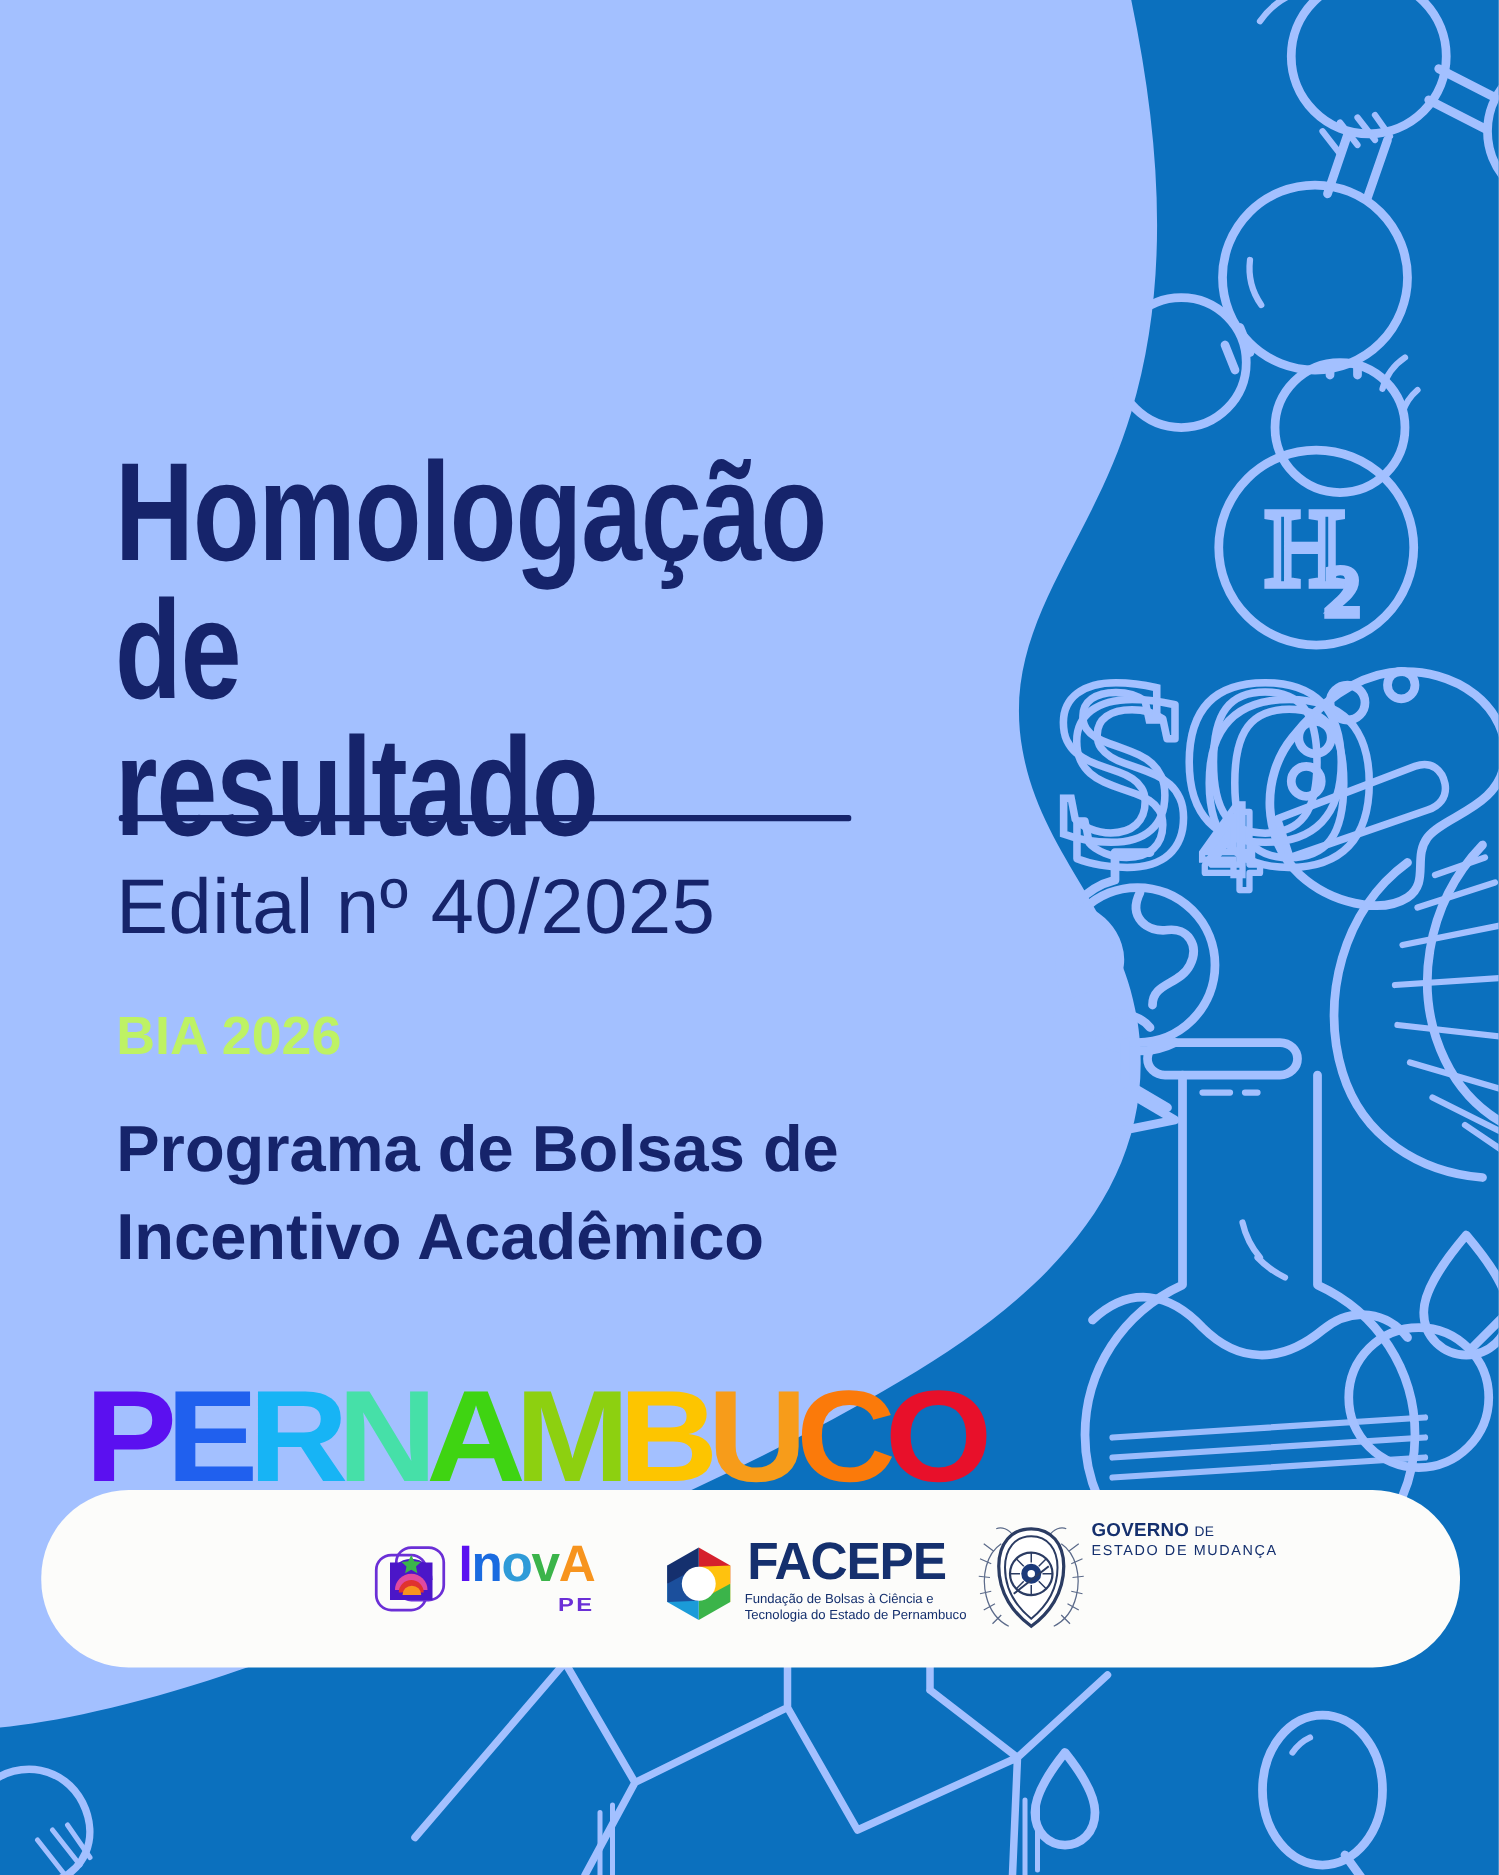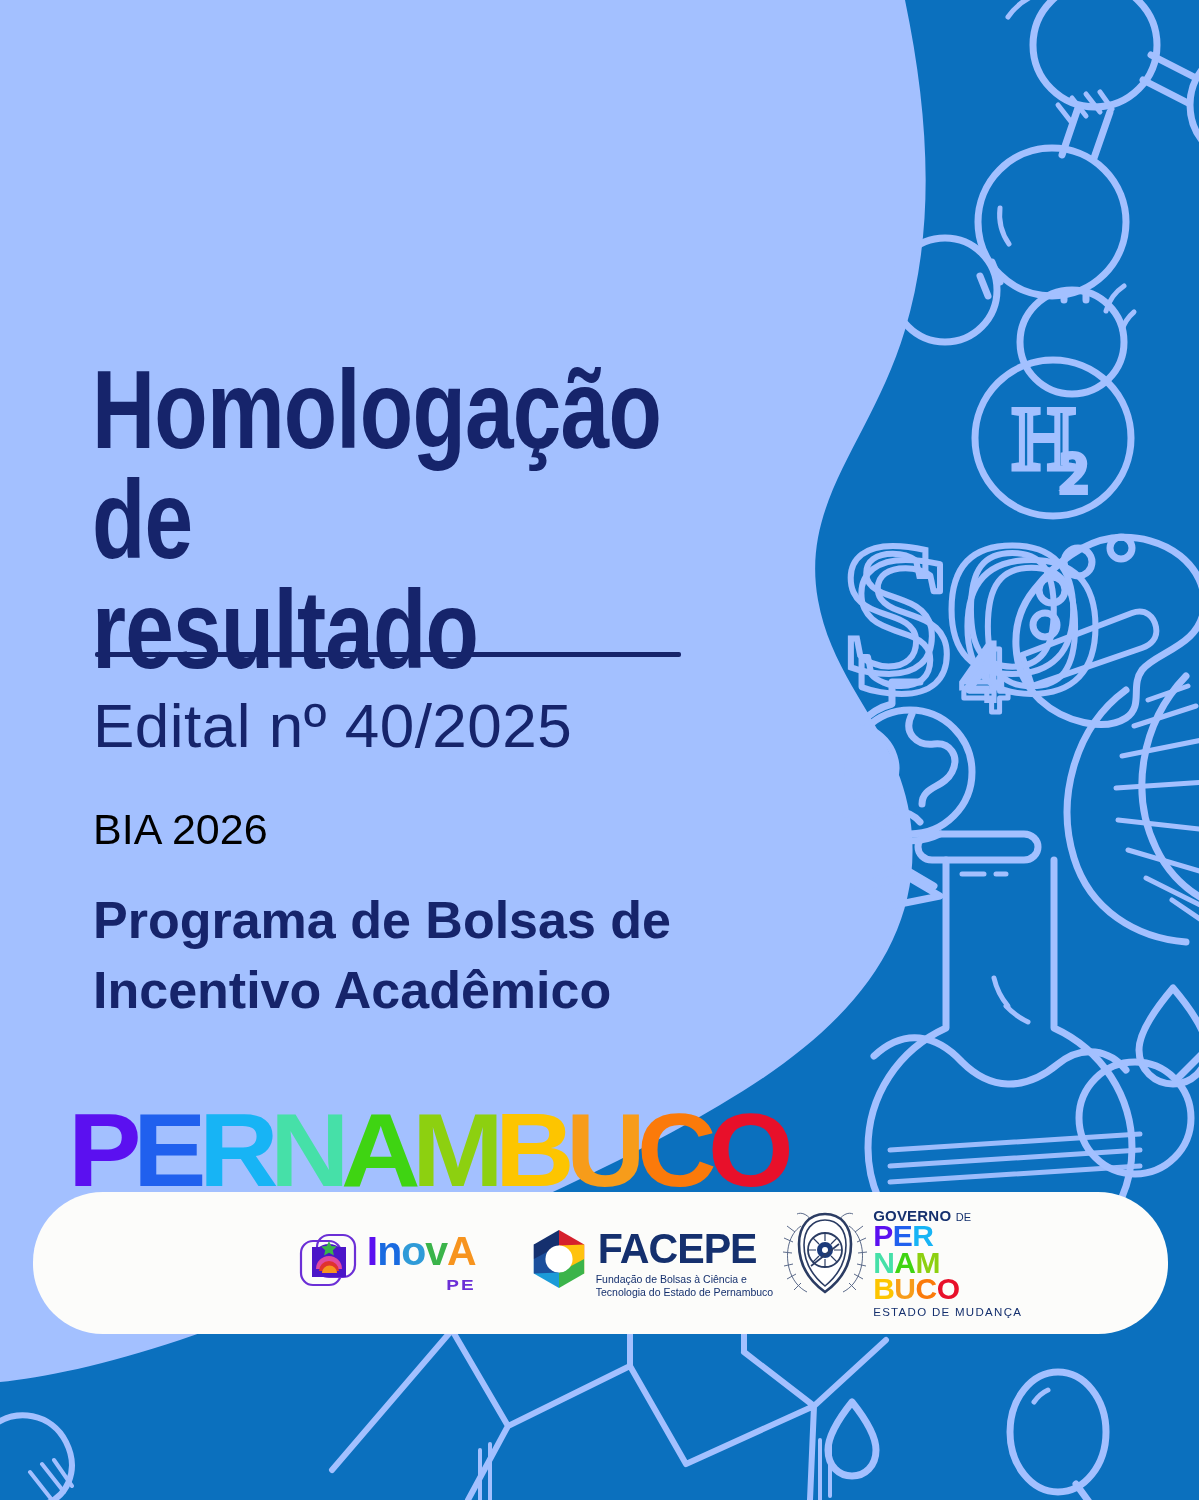--- a/index.html
+++ b/index.html
@@ -59,23 +59,23 @@
     top: 690px;
     color: #16246B;
     font-size: 62px;
     font-weight: 400;
     letter-spacing: 0.5px;
   }
   #program-code {
     position: absolute;
     left: 93px;
     top: 805px;
-    color: #000000;
+    color: #bef264;
     font-size: 43px;
-    font-weight: 400;
+    font-weight: 700;
     letter-spacing: 0px;
   }
   #program-name {
     position: absolute;
     left: 93px;
     top: 885px;
     width: 760px;
     color: #16246B;
     font-size: 52px;
     font-weight: 700;
@@ -108,21 +108,21 @@
     top: 1192px;
     width: 1135px;
     height: 142px;
     background: #FCFCFA;
     border-radius: 70px;
     display: flex;
     align-items: center;
     justify-content: center;
     gap: 0px;
   }
-  .footer-logo { display: flex; align-items: flex-start; }
+  .footer-logo { display: flex; align-items: flex-end; }
 
   
   #logo-inova { margin-left: 120px; }
   #inova-text {
     font-family: "Liberation Sans", sans-serif;
     font-weight: 700;
     font-size: 41px;
     letter-spacing: -1px;
     line-height: 1;
   }
@@ -397,23 +397,18 @@
         <circle cx="44" cy="42" r="8" fill="#1B3A7A"></circle>
         <circle cx="44" cy="42" r="3" fill="#ffffff"></circle>
         <g stroke="#2B3C63" stroke-width="1.2">
           <path d="M44,25 l0,8 M44,51 l0,8 M27,42 l8,0 M53,42 l8,0"></path>
           <path d="M32,30 l6,6 M50,48 l6,6 M56,30 l-6,6 M38,48 l-6,6"></path>
         </g>
         <path d="M30,58 l28,-22" stroke="#2B3C63" stroke-width="1.6" fill="none"></path>
       </svg>
       <div id="gov-stack">
         <div id="gov-top">GOVERNO <span class="de">DE</span></div>
-        <div id="gov-rows">
-            <div class="gov-row"><span style="color: rgb(91, 16, 240);">P</span><span style="color: rgb(32, 96, 238);">E</span><span style="color: rgb(23, 180, 245);">R</span></div>
-            <div class="gov-row"><span style="color: rgb(70, 224, 168);">N</span><span style="color: rgb(63, 212, 18);">A</span><span style="color: rgb(141, 208, 16);">M</span></div>
-            <div class="gov-row"><span style="color: rgb(253, 197, 0);">B</span><span style="color: rgb(247, 156, 26);">U</span><span style="color: rgb(251, 122, 10);">C</span><span style="color: rgb(232, 16, 42);">O</span></div>
-          </div>
         <div id="gov-bot">ESTADO DE MUDANÇA</div>
       </div>
     </div>
 
   </div>
 </div>
 
 </body></html>

